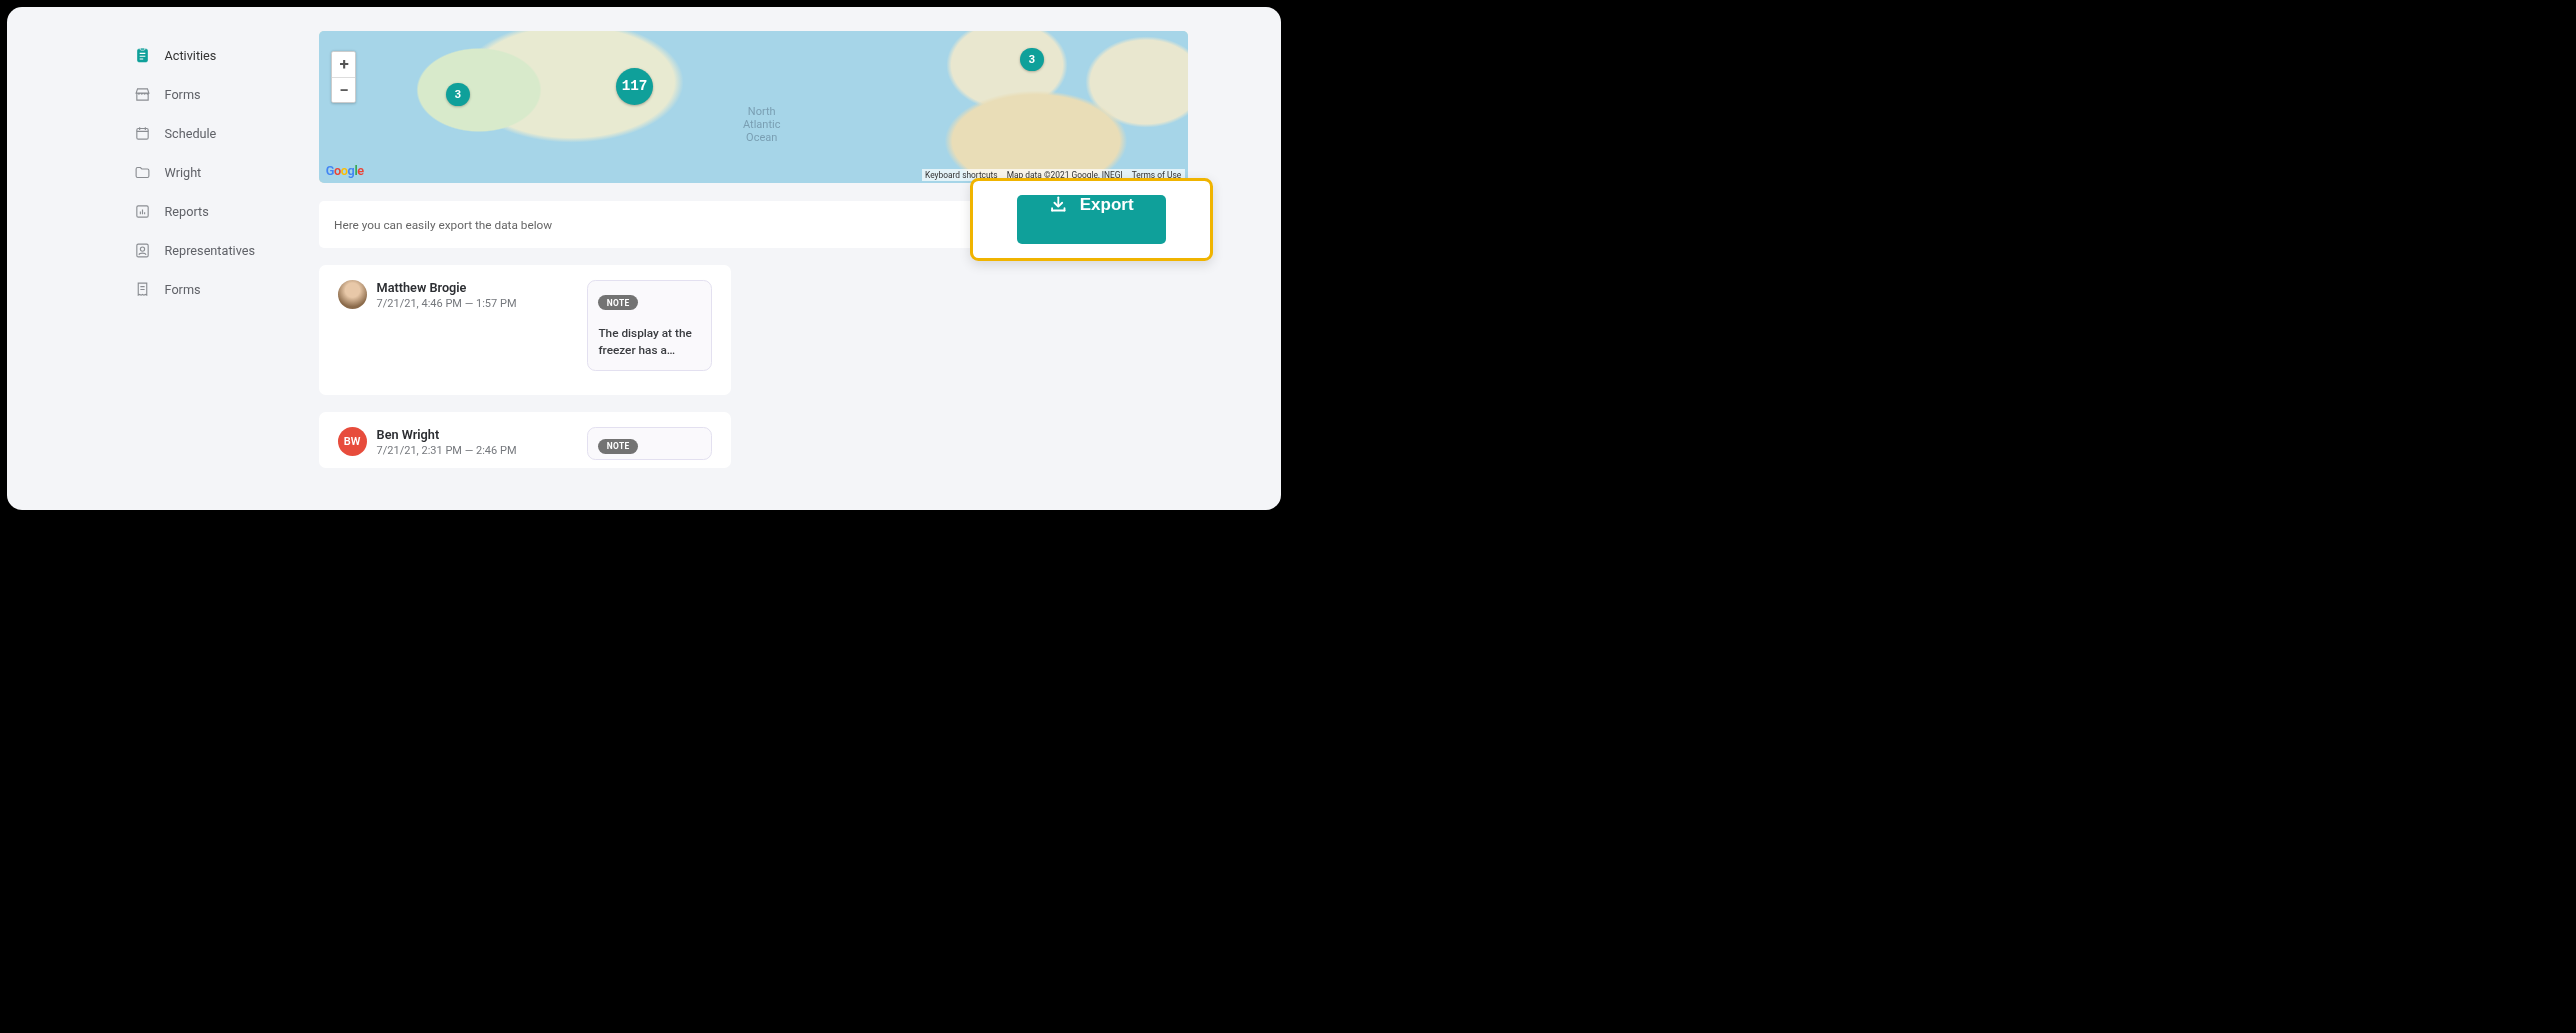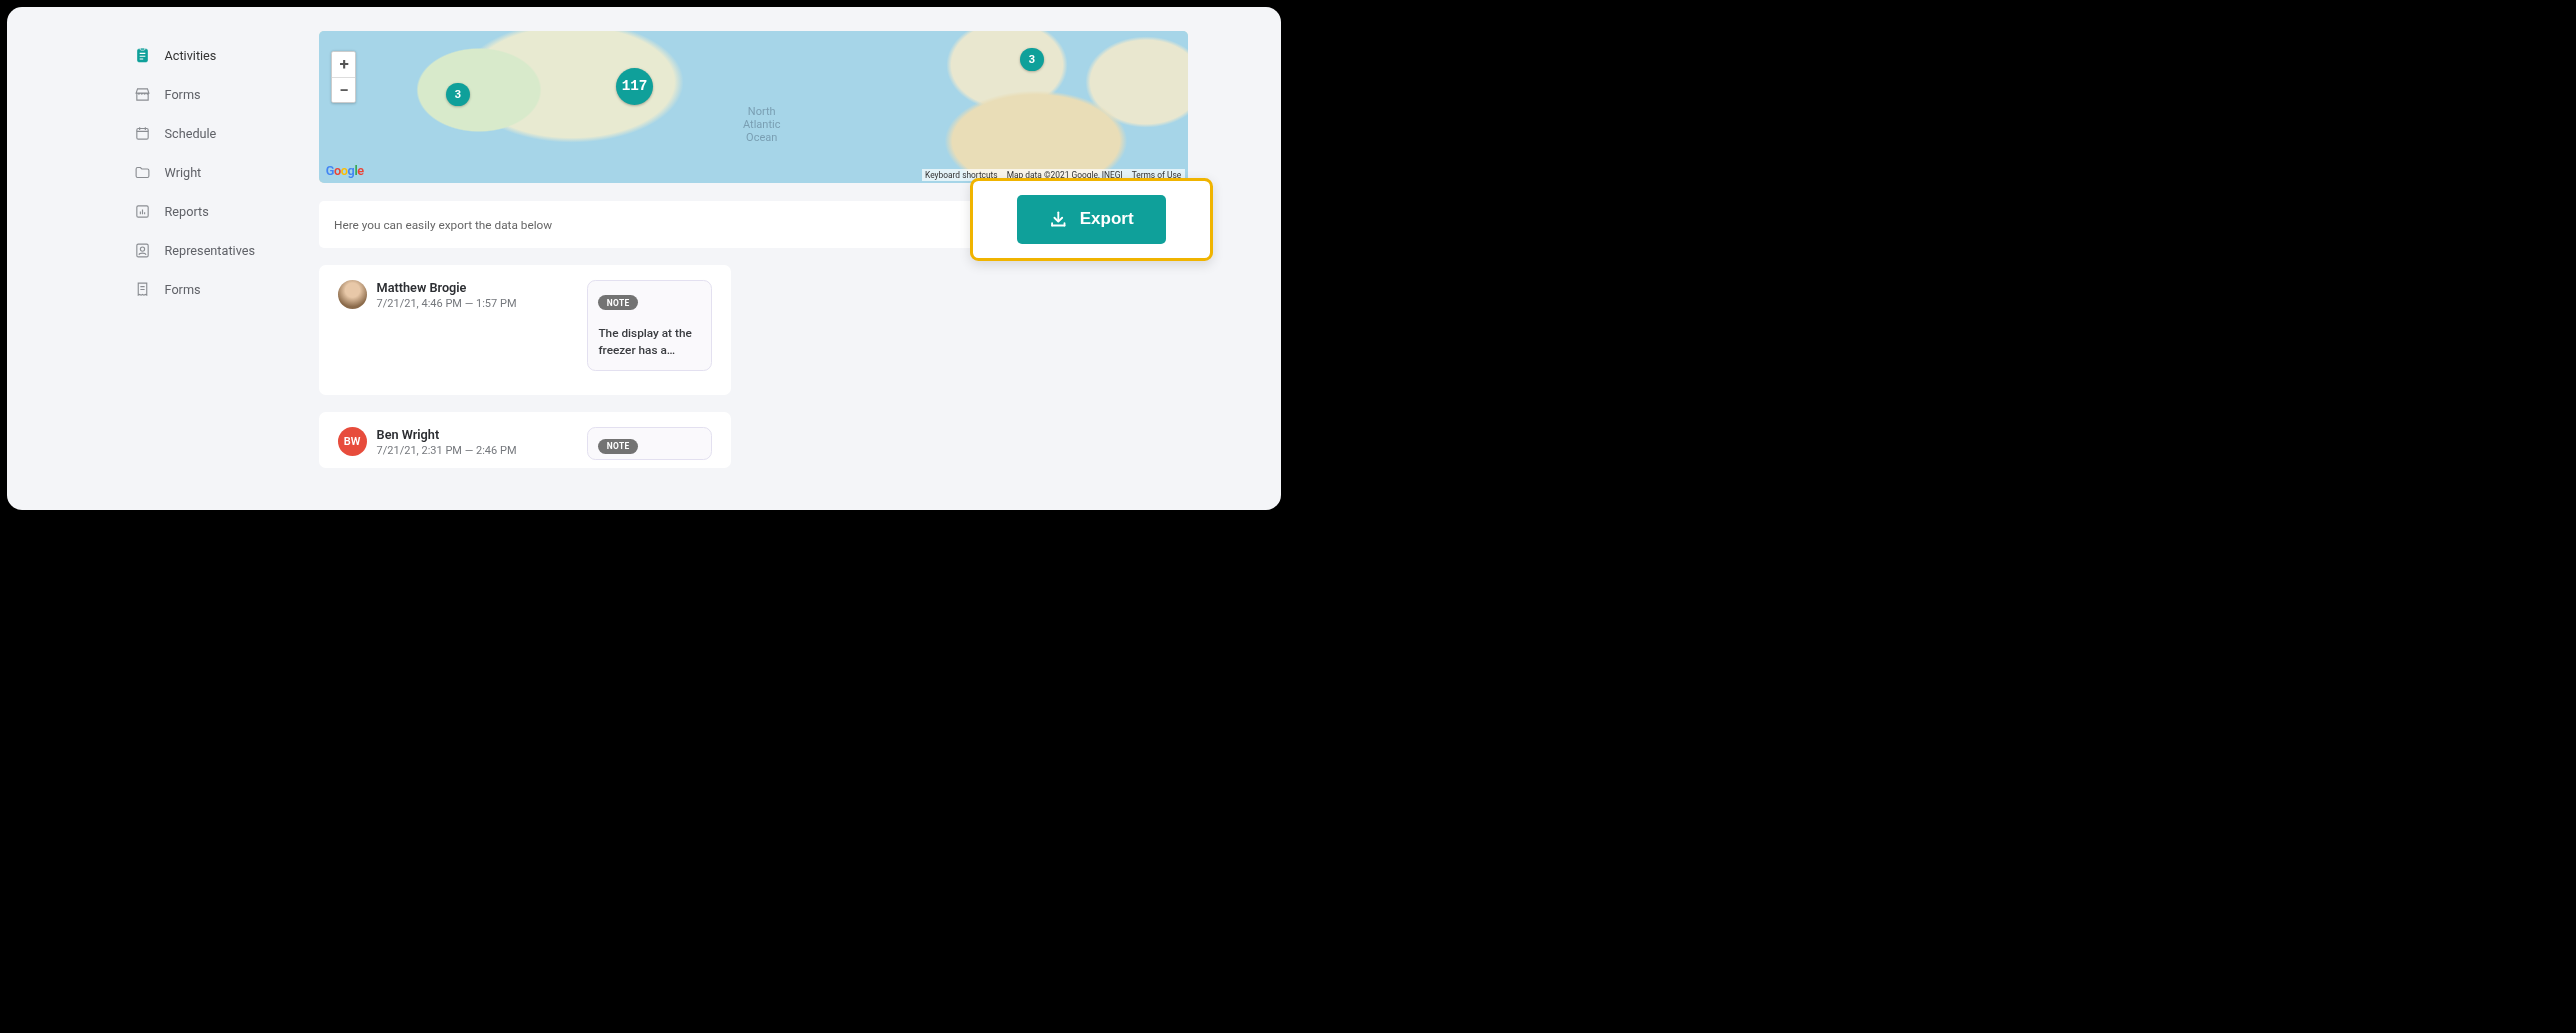--- a/index.html
+++ b/index.html
@@ -168,21 +168,21 @@
   }
   .export-btn {
     background: #0fa09a;
     color: #fff;
     border: none;
     border-radius: 5px;
     height: 49px;
     padding: 0 32px;
     font-size: 17px;
     font-weight: 600;
-    display:flex; align-items:center; gap:11.8px;
+    display:flex; gap:11.8px;
     cursor:pointer;
   }
   .export-btn svg { width:18.6px; height:18.6px; }
 
   
   .cards { width: 412px; margin-top: 17px; display:flex; flex-direction:column; gap:17px; }
   .card {
     background:#fff;
     border-radius: 6.8px;
     padding: 15px 18.6px 23.6px 18.6px;

